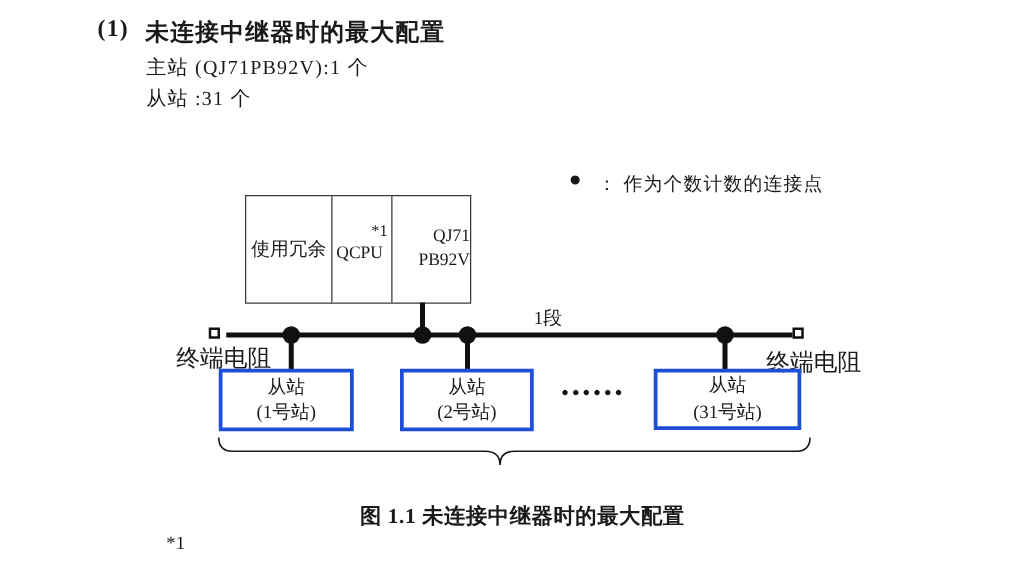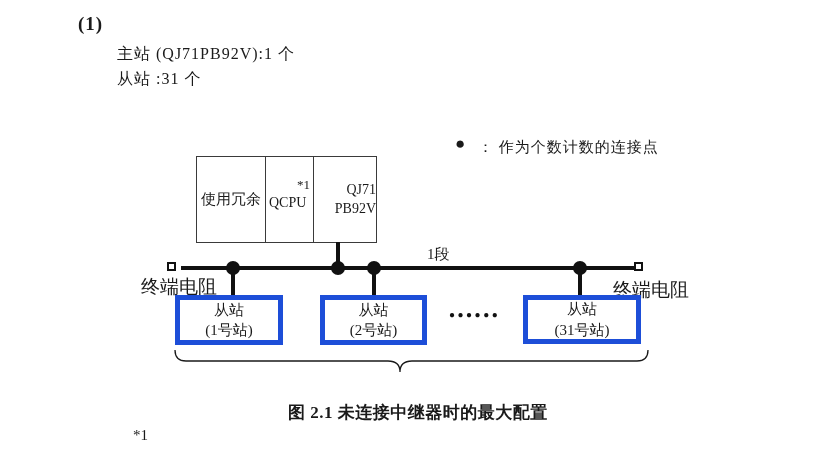--- a/index.html
+++ b/index.html
@@ -47,21 +47,21 @@
   .node.n1 { left:226px; } .node.nm { left:331px; }
   .node.n2 { left:367px; } .node.n31 { left:573px; }
 
   .vline { width:4px; background:#111; }
   .vl-master { left:336px; top:242px; height:25px; }
   .vl-s1 { left:231px; top:268px; height:28px; }
   .vl-s2 { left:372px; top:268px; height:28px; }
   .vl-s31 { left:578px; top:268px; height:28px; }
 
   
-  .slave-box { border:5px solid #1d4ed8; display:flex; flex-direction:column;
+  .slave-box { border:3px solid #1d4ed8; display:flex; flex-direction:column;
                align-items:center; justify-content:center;
                font-size:15px; line-height:1.35; text-align:center; }
   .sb1 { left:175px; top:295px; width:108px; height:50px; }
   .sb2 { left:320px; top:295px; width:107px; height:50px; }
   .sb31 { left:523px; top:295px; width:118px; height:49px; }
 
   .ellipsis { left:449px; top:310px; font-size:10px; letter-spacing:2.5px;
               line-height:1; color:#111; }
 
   
@@ -73,20 +73,21 @@
   .footnote-marker { left:133px; top:427px; font-size:15px; }
   .footnote-text { left:172px; top:427px; font-size:15px; }
 </style>
 </head>
 <body>
 
 <div class="page">
 
   <div class="abs heading">
     <span>(1)</span>
+    <span>未连接中继器时的最大配置</span>
   </div>
   <div class="abs sub1">主站 (QJ71PB92V):1 个</div>
   <div class="abs sub2">从站 :31 个</div>
 
   <div class="abs master-box">
     <div class="mcell cell-power">使用冗余</div>
     <div class="mcell cell-cpu">
       <span class="cpu-note">*1</span>
       <span class="cpu-name">QCPU</span>
     </div>
@@ -129,16 +130,16 @@
     <span>从站</span>
     <span>(31号站)</span>
   </div>
 
   <span class="abs ellipsis">●●●●●●</span>
 
   <svg class="abs brace" width="484" height="30" viewBox="0 0 484 30">
     <path d="M5,2 Q5,13 16,13 L218,13 Q230,13 230,24 Q230,13 242,13 L467,13 Q478,13 478,2" fill="none" stroke="#1a1a1a" stroke-width="1.3"></path>
   </svg>
 
-  <div class="abs caption">图 2.1 未连接中继器时的最大配置</div>
+  <div class="abs caption">图 1.1 未连接中继器时的最大配置</div>
   <div class="abs footnote-marker">*1</div>
 
 </div>
 
 </body></html>

